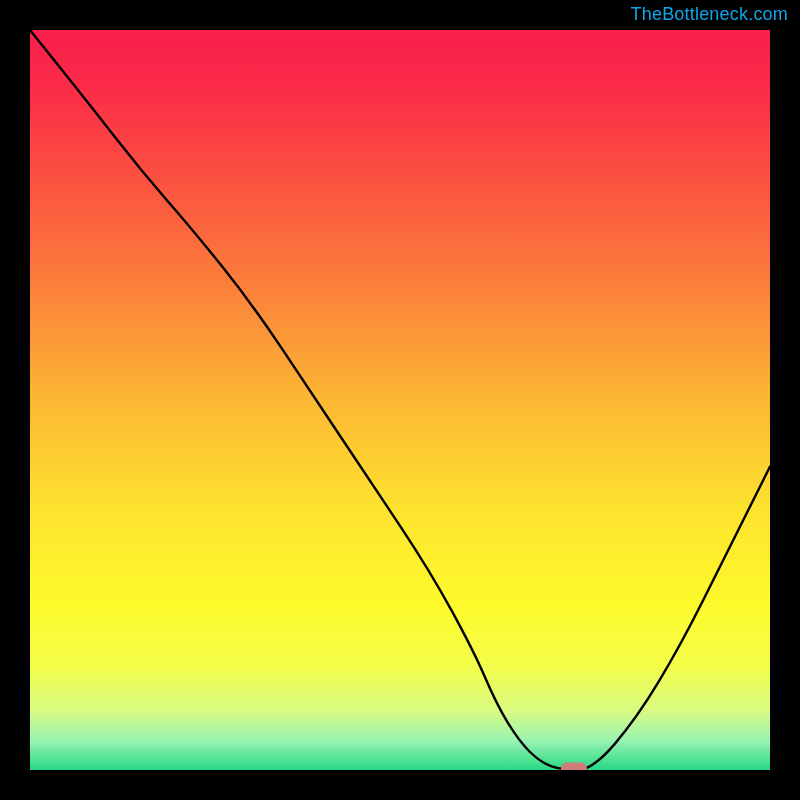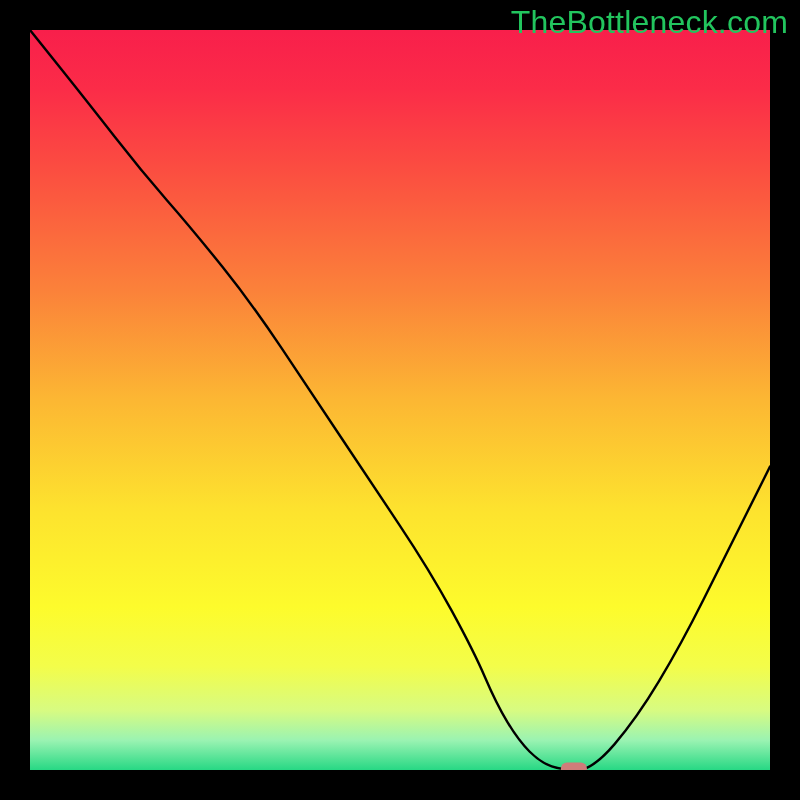--- a/index.html
+++ b/index.html
@@ -14,22 +14,22 @@
   .frame {
     position: relative;
     width: 800px;
     height: 800px;
     background: #000;
   }
   .attribution {
     position: absolute;
     top: 4px;
     right: 12px;
-    color: #22c55e;
-    font-size: 32px;
+    color: #0ea5e9;
+    font-size: 18px;
     font-weight: 400;
     letter-spacing: 0.2px;
     z-index: 10;
   }
   .plot {
     position: absolute;
     left: 30px;
     top: 30px;
     width: 740px;
     height: 740px;

